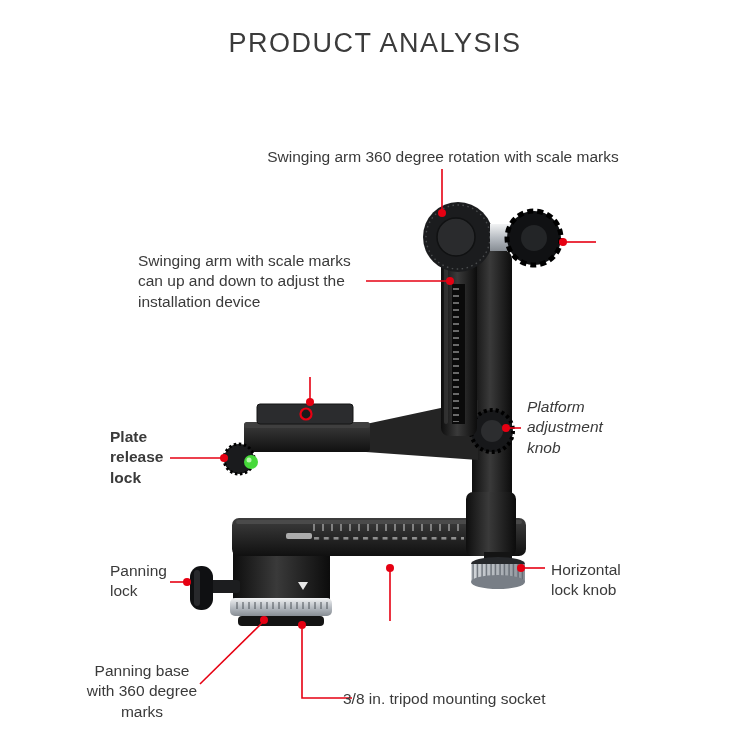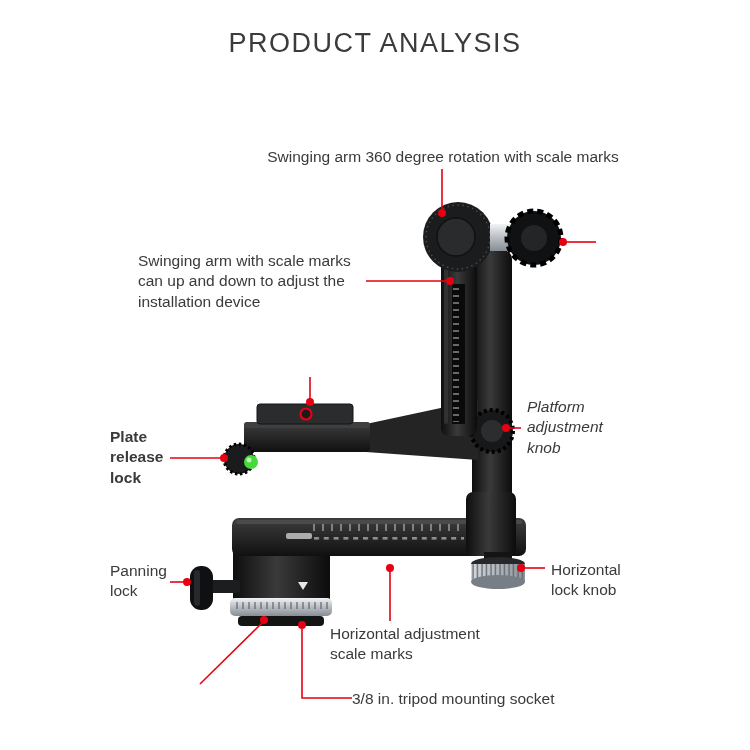--- a/index.html
+++ b/index.html
@@ -189,19 +189,20 @@
   <div class="label" style="left:110px; top:427px;font-weight:bold;">Plate
 release
 lock</div>
 
   <div class="label" style="left:110px; top:561px;">Panning
 lock</div>
 
   <div class="label" style="left:551px; top:548px;margin-top:12px;">Horizontal
 lock knob</div>
 
-  <div class="label" style="left:330px; top:624px;">Horizontal adjustment
-scale marks</div>
-
-
-  <div class="label" style="left:352px; top:689px;text-align:center;">3/8 in. tripod mounting socket</div>
+
+  <div class="label center" style="left:84px; top:661px; width:116px;">Panning base
+with 360 degree
+marks</div>
+
+  <div class="label" style="left:343px; top:689px;text-align:center;">3/8 in. tripod mounting socket</div>
 
 </div>
 
 </body></html>

